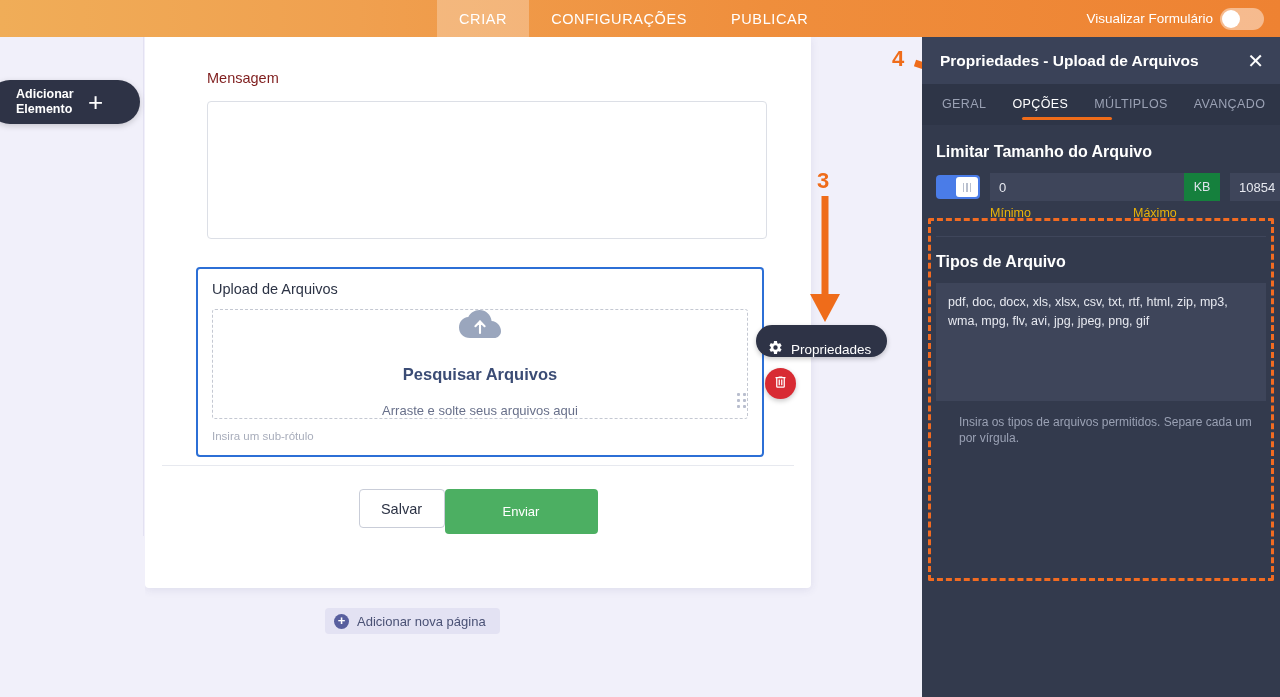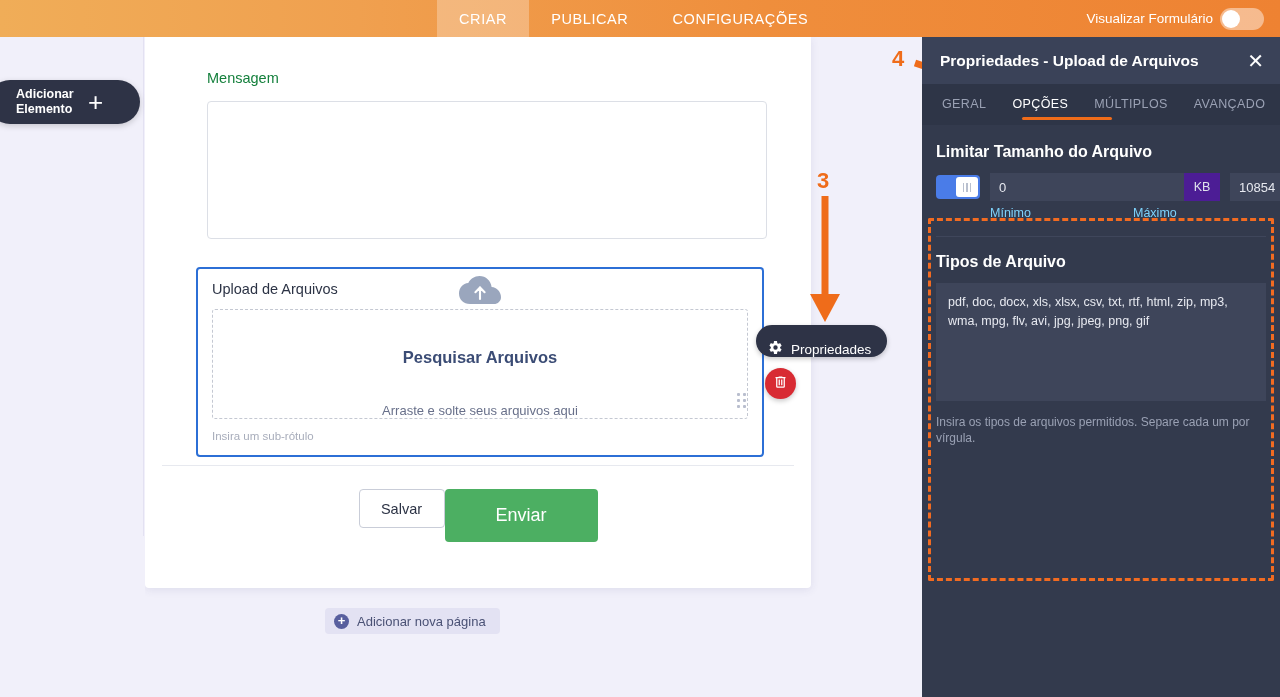--- a/index.html
+++ b/index.html
@@ -63,40 +63,40 @@
     position: absolute; left: 145px; top: 37px; width: 775px; height: 660px;
     background: #f1f0fa; overflow: hidden;
   }
   .form-card {
     position: absolute; left: 0px; top: 0px; width: 666px; height: 551px;
     background: #ffffff; border-radius: 0 0 4px 4px;
     box-shadow: 0 2px 8px rgba(60,55,120,.10);
   }
   .field { position: absolute; }
 
-  .field-label { font-size: 14.5px; color: #15803d; }
+  .field-label { font-size: 14.5px; color: #7f1d1d; }
   .msg-field { left: 62px; top: 33px; width: 560px; }
   .msg-textarea {
     margin-top: 15px; width: 560px; height: 138px;
     border: 1px solid #dcdfe6; border-radius: 4px; background: #fff;
     resize: none; outline: none; font-family: "Liberation Sans", sans-serif;
     font-size: 14px; color: #2c3345; padding: 8px 10px;
   }
 
   
   .upload-wrap {
     left: 51px; top: 230px; width: 568px; height: 190px;
     border: 2px solid #2c6fd6; border-radius: 4px; background: #fff;
     padding: 12px 14px 0 14px;
   }
   .upload-title { font-size: 14.5px; color: #2c3345; }
   .dropzone {
     margin-top: 12px; height: 110px;
     border: 1px dashed #c4c8d2; border-radius: 3px;
-    display: flex; flex-direction: column; align-items: center; justify-content: flex-end; gap: 32px;
+    display: flex; flex-direction: column; align-items: center; justify-content: space-between;
   }
   .cloud-icon { margin-bottom: 6px; }
   .dz-main { font-size: 16.5px; color: #3b4c75; font-weight: bold; }
   .dz-sub { font-size: 13px; color: #68708a; margin-top: 4px; }
   .sublabel { font-size: 11.5px; color: #a8adbb; margin-top: 11px; }
 
   .drag-handle {
     position: absolute; left: 592px; top: 356px;
     display: grid; grid-template-columns: repeat(2, 3px);
     grid-gap: 3px 3px;
@@ -111,22 +111,22 @@
   .form-actions {
     position: absolute; left: 0; top: 452px; width: 666px;
     display: flex; justify-content: center; 
   }
   .btn-salvar {
     width: 86px; height: 39px; background: #fff; color: #2c3345;
     border: 1px solid #c9cdd8; border-radius: 4px; font-size: 14.5px;
     cursor: pointer; font-family: "Liberation Sans", sans-serif;
   }
   .btn-enviar {
-    width: 153px; height: 53px; background: #4caf62; color: #fff;
-    border: none; border-radius: 4px; font-size: 18px; cursor: pointer;
+    width: 153px; height: 45px; background: #4caf62; color: #fff;
+    border: none; border-radius: 4px; font-size: 13px; cursor: pointer;
     font-family: "Liberation Sans", sans-serif;
   }
 
   .add-page-btn {
     position: absolute; left: 180px; top: 571px;
     height: 26px; padding: 0 14px 0 9px; background: #e3e2f3;
     border-radius: 4px; display: flex; align-items: center; gap: 8px;
     cursor: pointer;
   }
   .add-page-btn .pcircle {
@@ -207,53 +207,53 @@
   }
   .mini-switch .mknob i { width: 1.5px; height: 9px; background: #b9c0cf; display: block; }
 
   .num-field { display: flex; flex: 1; height: 28px; }
   .num-field input {
     flex: 1; background: #3e455a; border: none; outline: none;
     color: #e7e9f0; font-size: 13px; padding: 0 9px;
     font-family: "Liberation Sans", sans-serif; min-width: 0;
   }
   .num-field .unit {
-    width: 36px; background: #4c1d95; color: #dfe3ec; font-size: 12.5px;
+    width: 36px; background: #15803d; color: #dfe3ec; font-size: 12.5px;
     display: flex; align-items: center; justify-content: center;
   }
   .size-caption { display: flex; gap: 10px; margin-top: 5px; padding-left: 54px; }
-  .size-caption span { color: #7dd3fc; font-size: 12.5px; }
+  .size-caption span { color: #eab308; font-size: 12.5px; }
   .cap-min { flex: 1; }
   .cap-max { flex: 1; }
 
   .hr-soft { height: 1px; background: #3f465b; margin: 16px 0 0 0; }
 
   .types-area {
     margin-top: 12px; width: 100%; height: 118px; background: #3e455a;
     border: none; outline: none; resize: none; color: #e7e9f0;
     font-size: 12.5px; line-height: 19px; padding: 10px 12px;
     font-family: "Liberation Sans", sans-serif;
   }
-  .help-text { color: #9aa1b4; font-size: 12px; line-height: 16px; margin-top: 9px; }
+  .help-text { color: #9aa1b4; font-size: 12px; line-height: 16px; margin-top: 9px; margin-left: 23px; }
 </style>
 </head>
 <body>
 
 <div id="app">
 
   <div class="topbar">
     <div class="topbar-spacer"></div>
     <div class="nav-tab active">
       <span>CRIAR</span>
     </div>
     <div class="nav-tab">
+      <span>CONFIGURAÇÕES</span>
+    </div>
+    <div class="nav-tab">
       <span>PUBLICAR</span>
-    </div>
-    <div class="nav-tab">
-      <span>CONFIGURAÇÕES</span>
     </div>
     <div class="topbar-right">
       <span class="lbl">Visualizar Formulário</span>
       <div class="switch">
         <div class="knob"></div>
       </div>
     </div>
   </div>
 
   <div class="sidebar">

